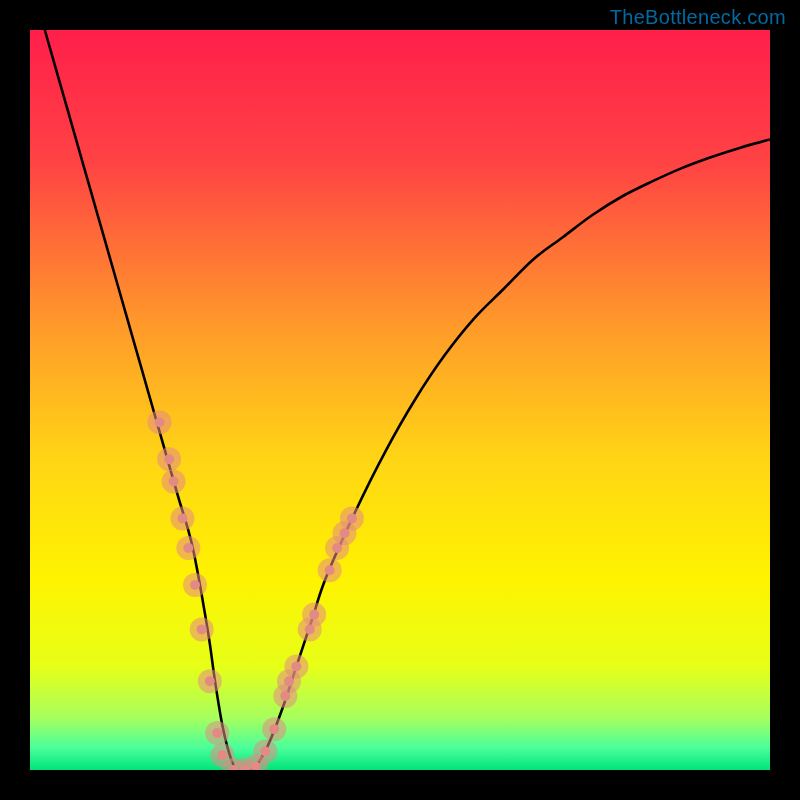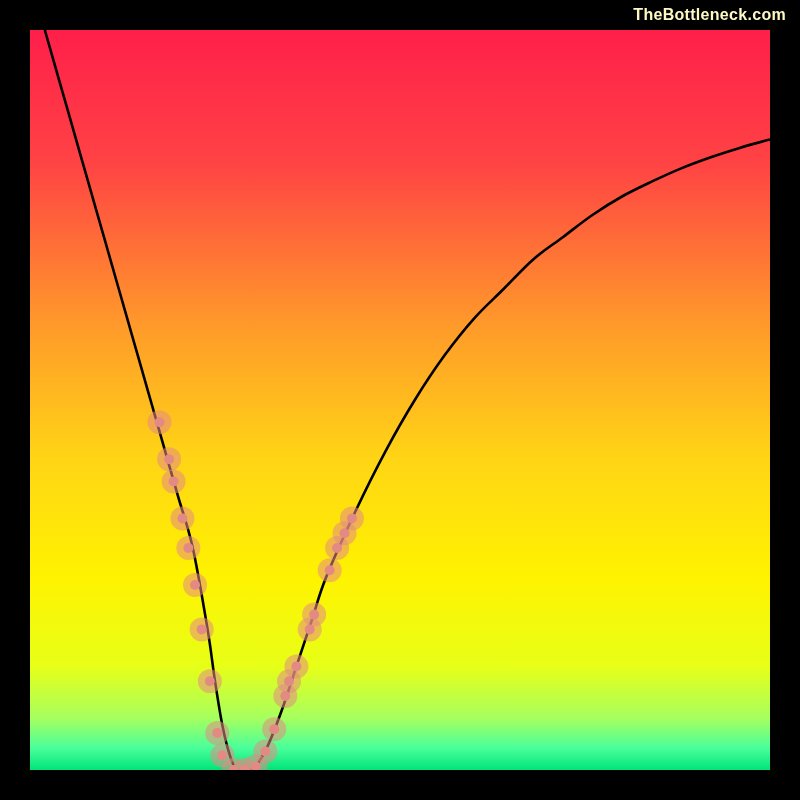--- a/index.html
+++ b/index.html
@@ -39,23 +39,23 @@
     left: 0;
     top: 0;
     width: 740px;
     height: 740px;
     overflow: visible;
   }
   .watermark {
     position: absolute;
     top: 6px;
     right: 14px;
-    color: #fef9c3;
-    font-size: 16px;
-    font-weight: 700;
+    color: #0369a1;
+    font-size: 20px;
+    font-weight: 400;
     letter-spacing: 0.3px;
   }
 </style>
 </head>
 <body>
 
 <div class="frame">
   <div class="plot-area">
     <svg class="gradient" viewBox="0 0 740 740" preserveAspectRatio="none">
       <defs>

